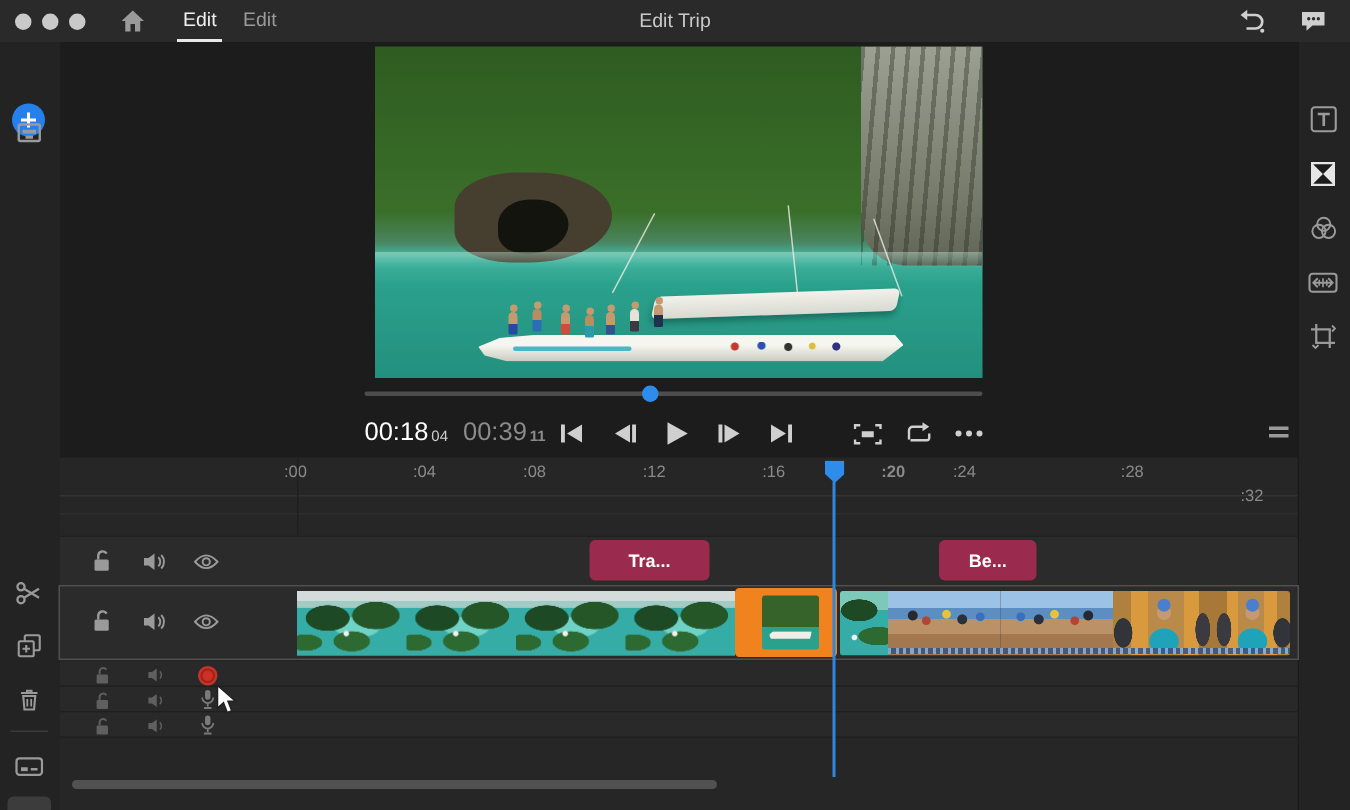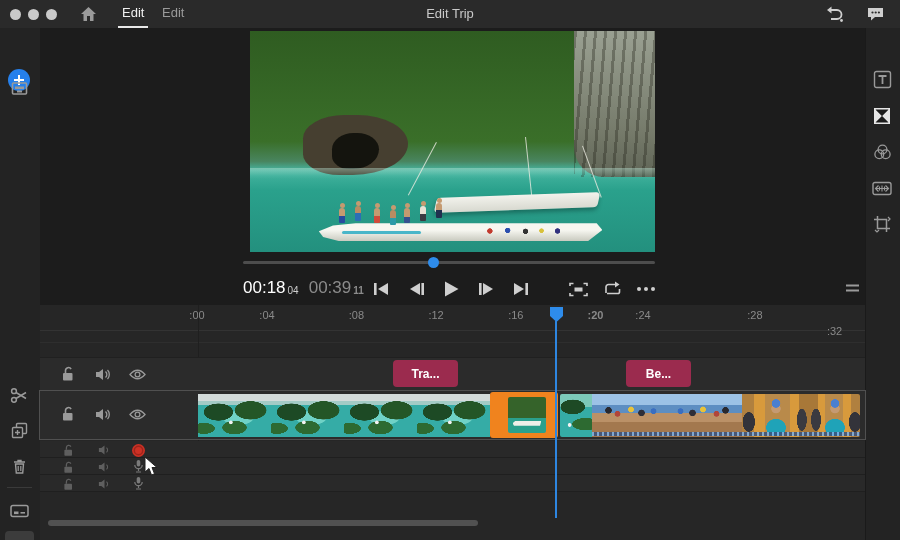--- a/index.html
+++ b/index.html
@@ -354,21 +354,21 @@
     <svg width="15" height="10" viewBox="0 0 15 10">
         <path d="M1 2.5 H14 M1 7.5 H14" stroke="#9a9a9a" stroke-width="2.2"></path>
       </svg>
   </div>
 
   <div class="abs timeline-bg"></div>
   <div class="abs ruler-line"></div>
   <div class="abs gap-line"></div>
   <div>
       <span class="tick" style="left: 180px;">:00</span>
-      <span class="tick" style="left: 250px; text-align: center;">:04</span>
+      <span class="tick" style="left: 266px; text-align: center;">:04</span>
       <span class="tick" style="left: 339.4px;">:08</span>
       <span class="tick" style="left: 419.1px;">:12</span>
       <span class="tick" style="left: 498.8px;">:16</span>
       <span class="tick" style="left: 578.5px; font-weight: bold;">:20</span>
       <span class="tick" style="left: 626px;">:24</span>
       <span class="tick" style="left: 737.9px;">:28</span>
       <span class="tick" style="left: 817.6px; margin-top: 16px;">:32</span>
     </div>
   <div class="track-sep"></div>
 
@@ -384,21 +384,21 @@
         <path d="M1 5 H4 L8 2 V13 L4 10 H1 Z" fill="#9a9a9a"></path>
         <path d="M10.5 4.5 a4 4 0 0 1 0 6 M12.5 3 a6.5 6.5 0 0 1 0 9" fill="none" stroke="#9a9a9a" stroke-width="1.3"></path>
       </svg>
   </div>
   <div class="hdr-ic" style="left:128px;top:365px">
     <svg width="17" height="13" viewBox="0 0 17 13">
         <path d="M1 6.5 Q8.5 -2 16 6.5 Q8.5 15 1 6.5 Z" fill="none" stroke="#9a9a9a" stroke-width="1.3"></path>
         <circle cx="8.5" cy="6.5" r="2.4" fill="none" stroke="#9a9a9a" stroke-width="1.3"></circle>
       </svg>
   </div>
-  <div class="clip-title" style="left:393px;width:65px">Tra...</div>
+  <div class="clip-title" style="left:393px;width:80px">Tra...</div>
   <div class="clip-title" style="left:626px;width:65px">Be...</div>
 
   <div class="abs row-video"></div>
   <div class="hdr-ic" style="left:58px;top:405px">
     <svg width="15" height="16" viewBox="0 0 15 16">
         <rect x="3" y="7" width="9.5" height="7.5" rx="1" fill="#9a9a9a"></rect>
         <path d="M5.5 7 V4.5 a3 3 0 0 1 5.6-1.4" fill="none" stroke="#9a9a9a" stroke-width="1.6"></path>
       </svg>
   </div>
   <div class="hdr-ic" style="left:94px;top:405px">

